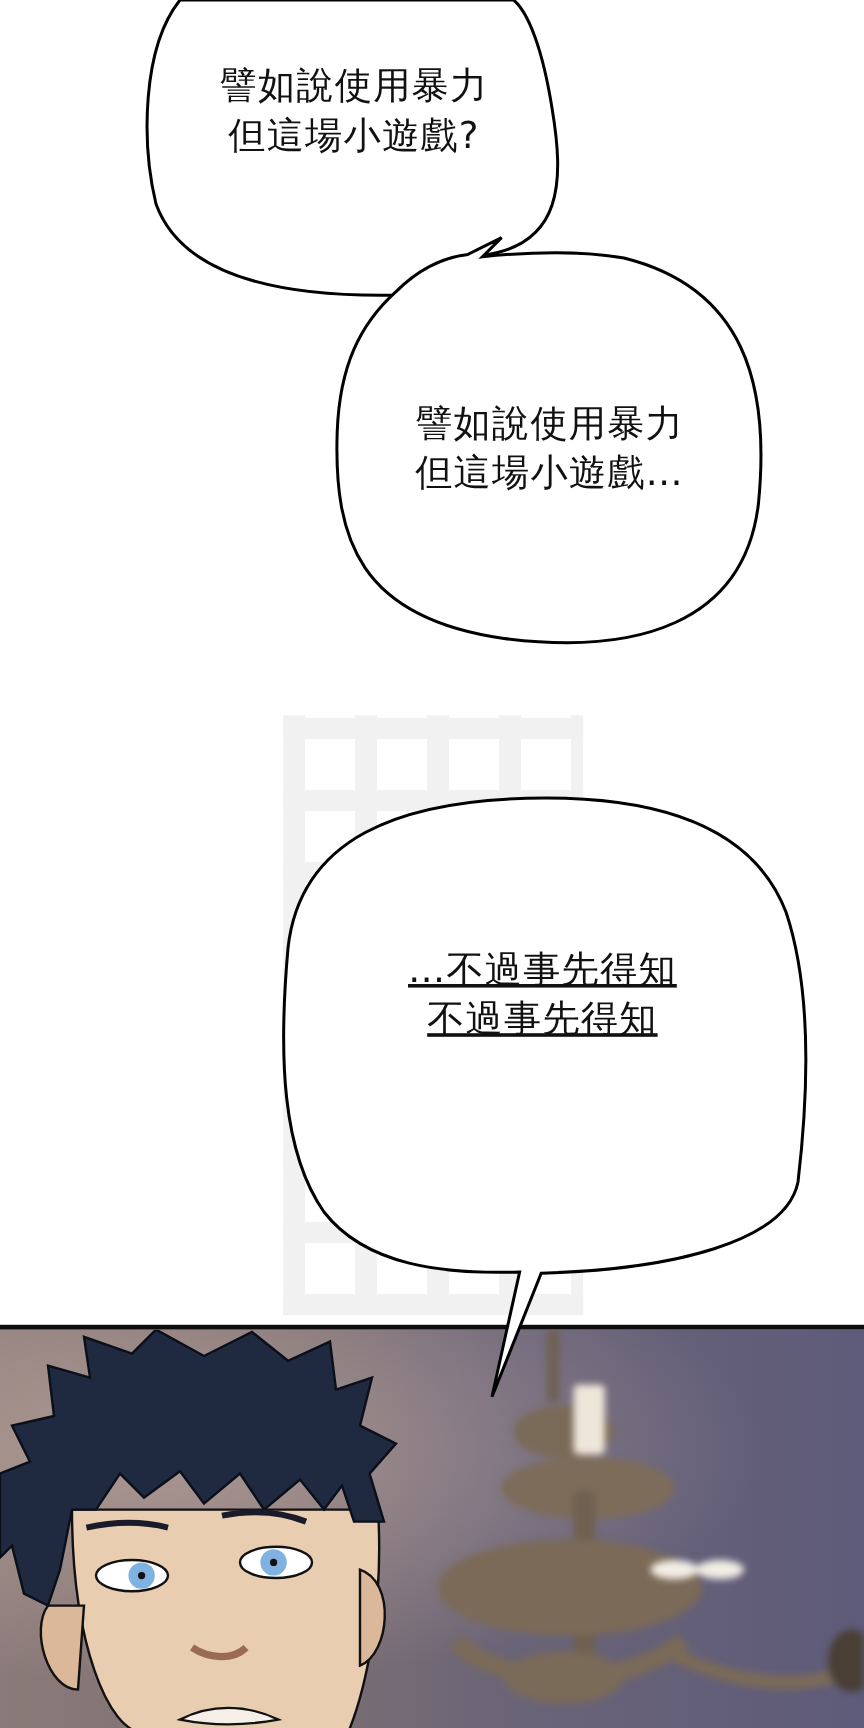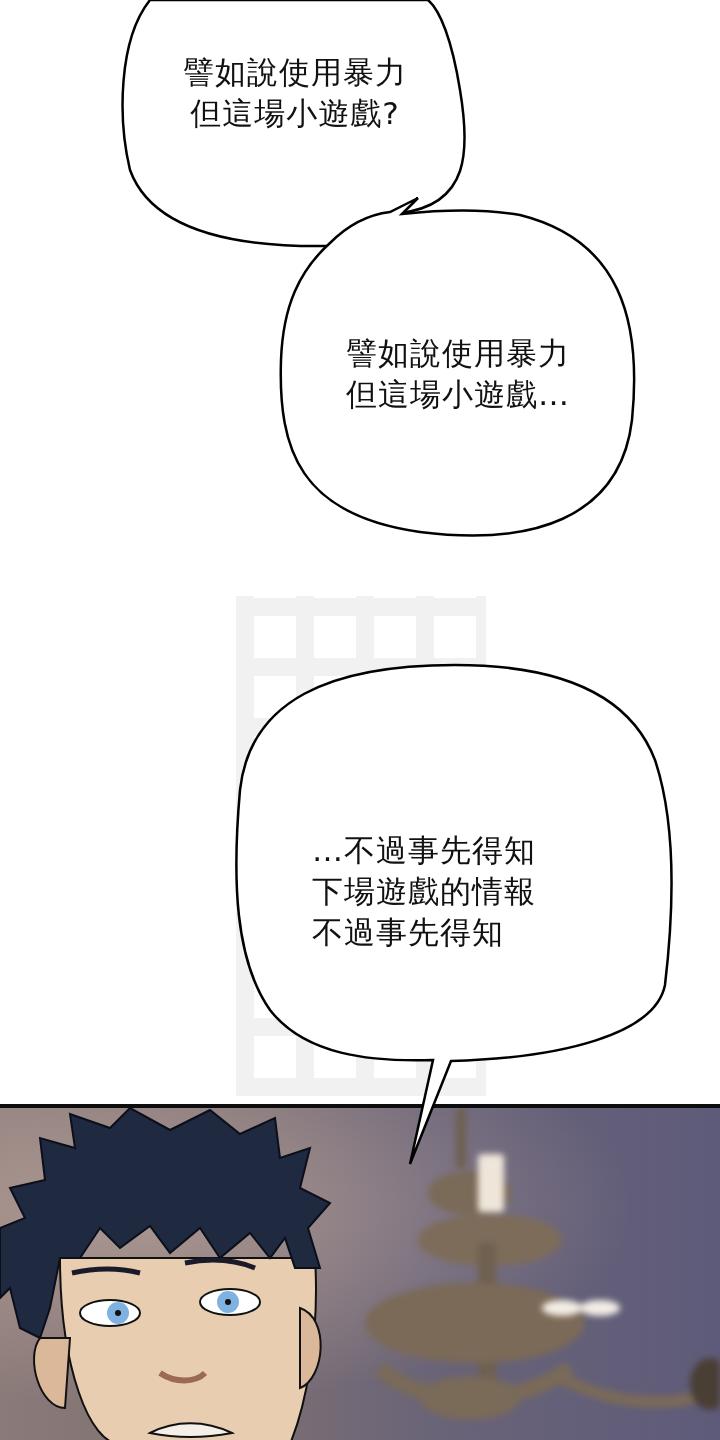--- a/index.html
+++ b/index.html
@@ -12,21 +12,21 @@
     .bubbles-svg { position: absolute; left: 0; top: 0; width: 720px; height: 1440px; z-index: 3; pointer-events: none; }
     .bubble-text {
       position: absolute; z-index: 4; color: #111;
       font-family: "DejaVu Sans", sans-serif;
       font-size: 31px; line-height: 41px; letter-spacing: 1px;
       text-align: center; white-space: nowrap;
     }
     .bubble-text span { display: block; }
     #t1 { left: 160px; top: 52px; width: 270px; }
     #t2 { left: 298px; top: 333px; width: 320px; }
-    #t3 { left: 312px; top: 830px; width: 280px; text-align: left; }
+    #t3 { left: 312px; top: 788px; width: 280px; text-align: center; text-decoration: underline; }
 
     .watermark {
       position: absolute; left: 236px; top: 596px; width: 250px; height: 500px;
       z-index: 1; opacity: 0.05;
       background:
         repeating-linear-gradient(0deg, #000 0 18px, transparent 18px 60px),
         repeating-linear-gradient(90deg, #000 0 18px, transparent 18px 60px);
     }
 
     .panel {
@@ -69,21 +69,20 @@
   <div class="bubble-text" id="t1">
     <span>譬如說使用暴力</span>
     <span>但這場小遊戲?</span>
   </div>
   <div class="bubble-text" id="t2">
     <span>譬如說使用暴力</span>
     <span>但這場小遊戲…</span>
   </div>
   <div class="bubble-text" id="t3">
     <span>…不過事先得知</span>
-    <span>下場遊戲的情報</span>
     <span>不過事先得知</span>
   </div>
 
   <div class="panel">
     <div class="wall-glow"></div>
 
     <svg class="chandelier" viewBox="0 0 720 336">
       <rect x="456" y="0" width="10" height="60" fill="#6e6052"></rect>
       <ellipse cx="470" cy="85" rx="42" ry="22" fill="#7a6a58"></ellipse>
       <rect x="478" y="46" width="26" height="58" rx="4" fill="#efe6da"></rect>

